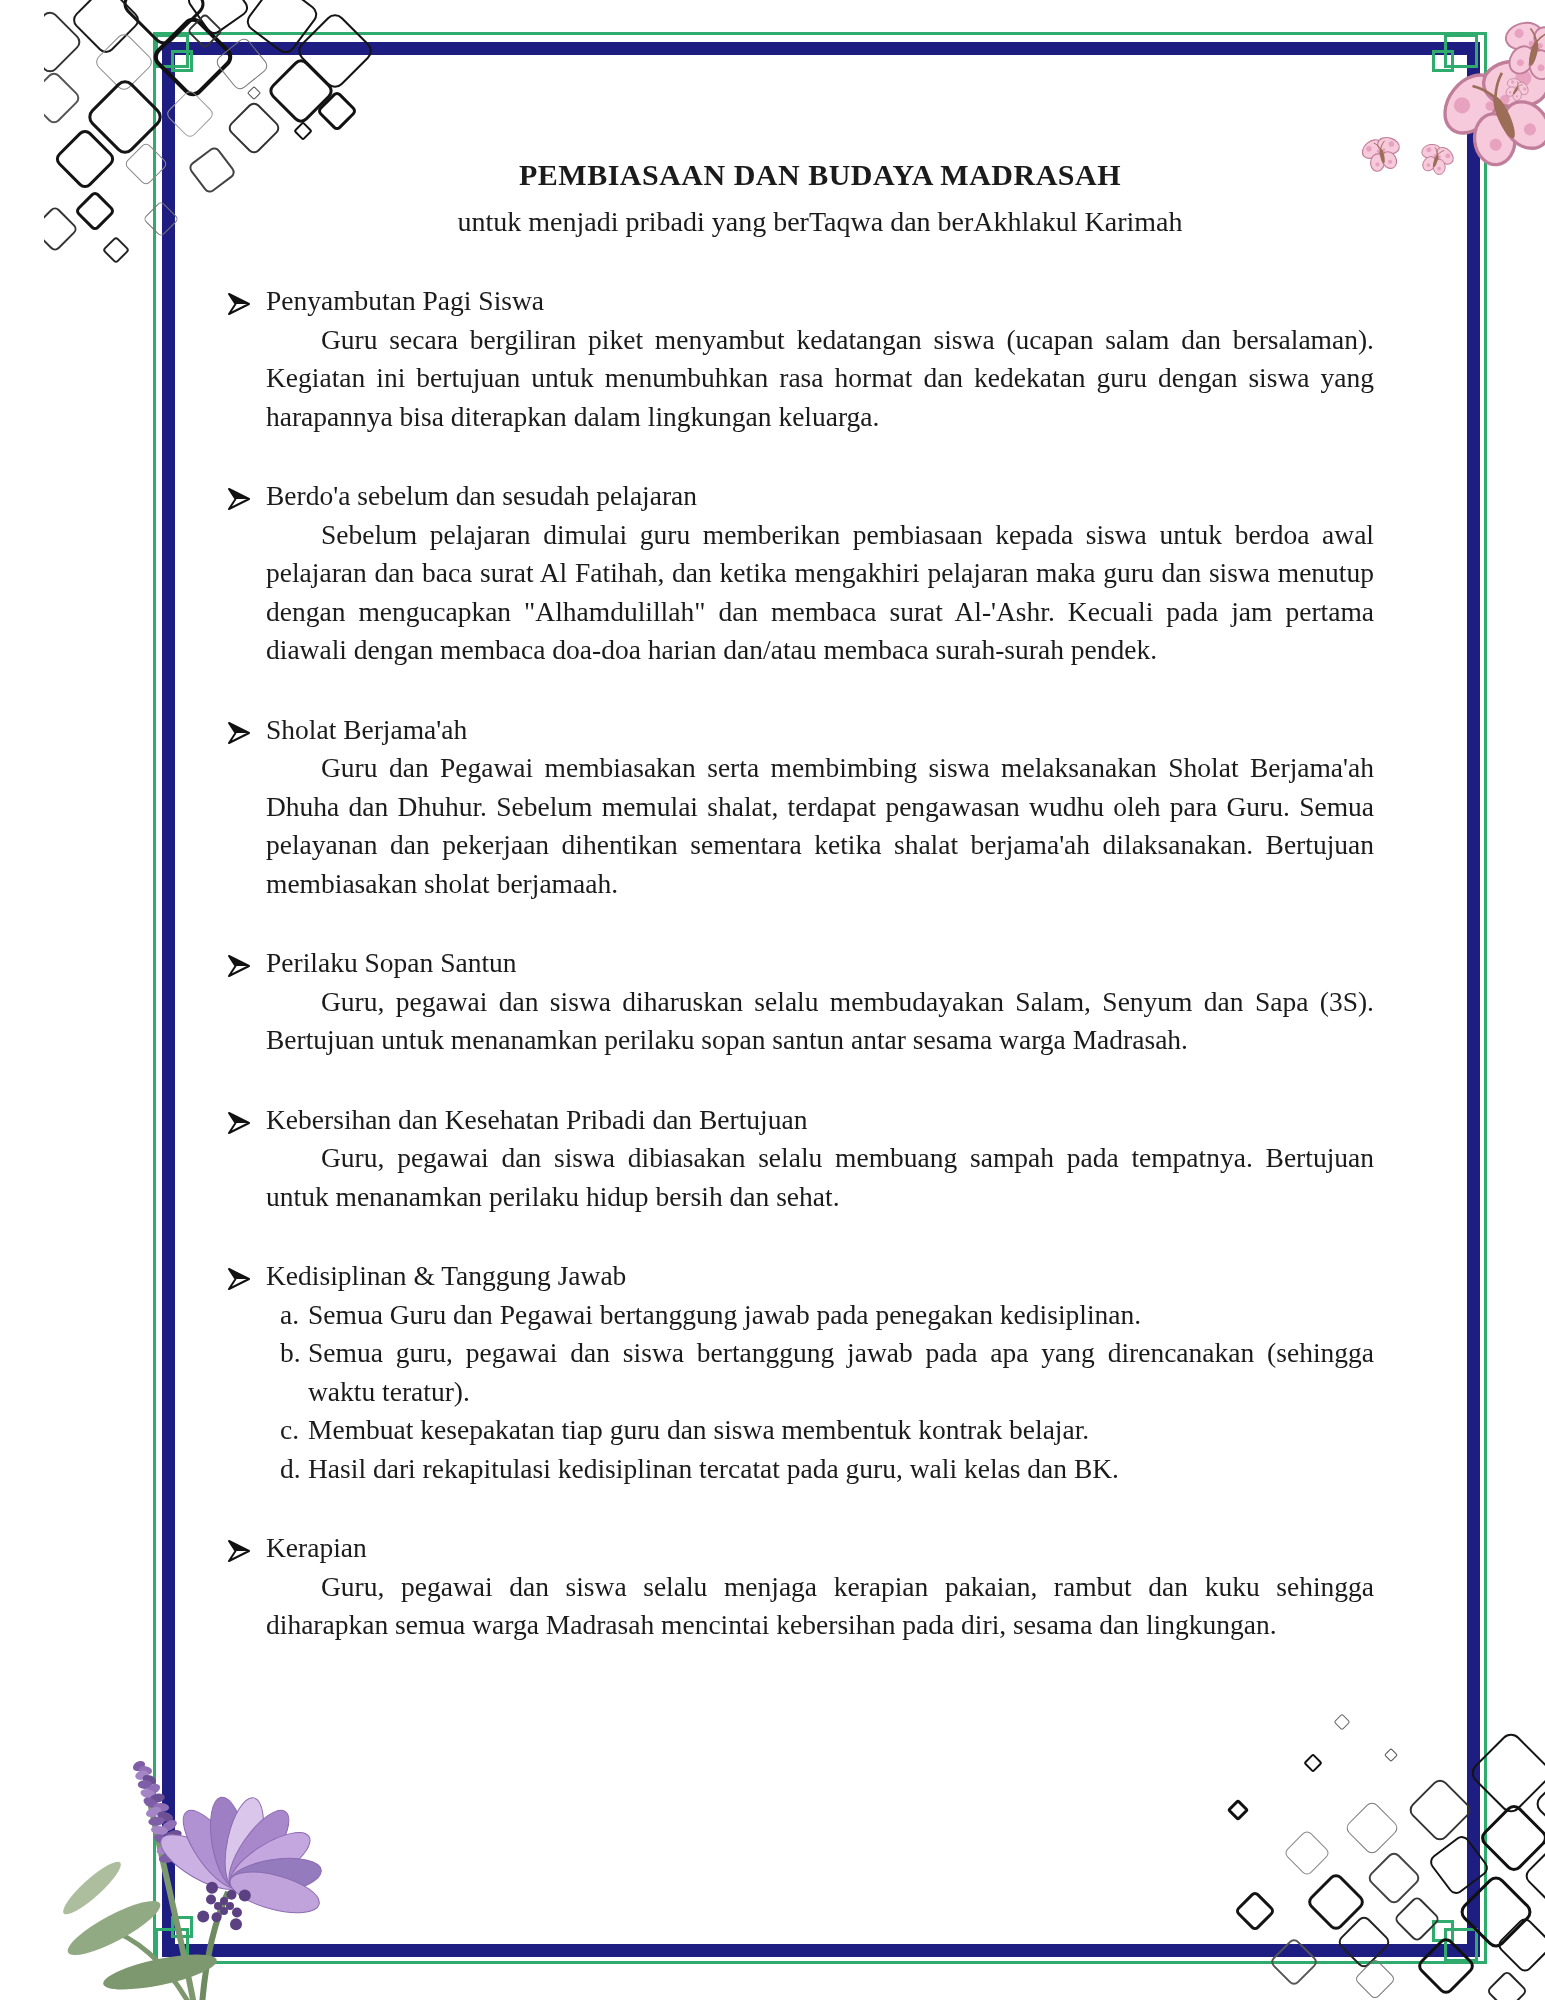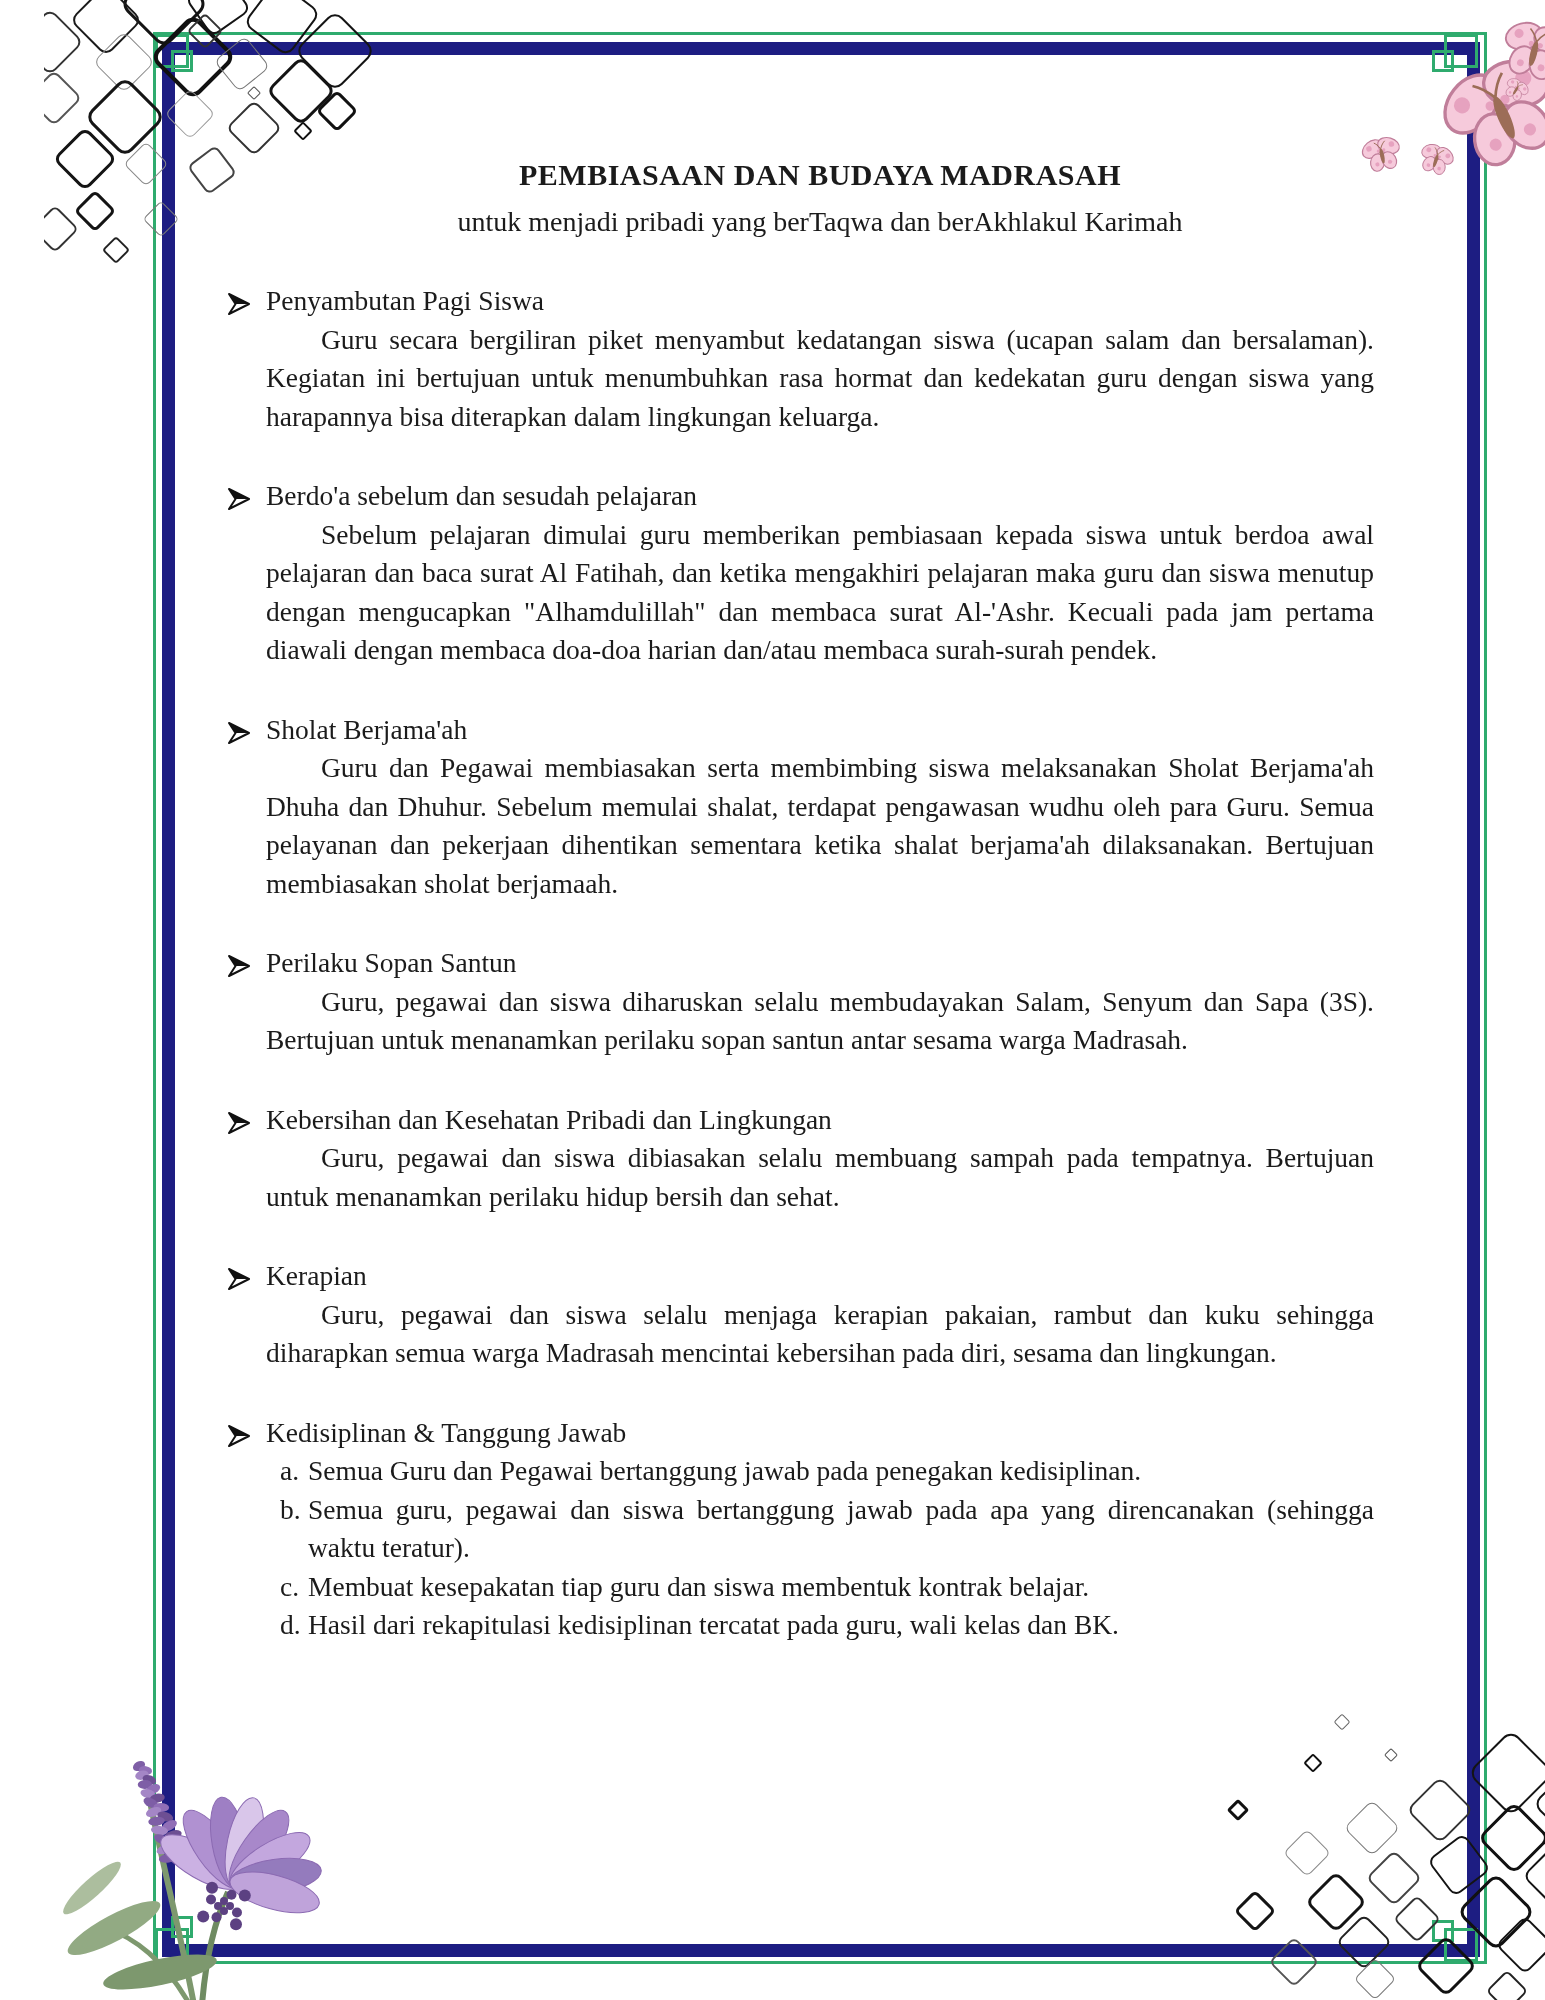--- a/index.html
+++ b/index.html
@@ -219,49 +219,49 @@
           <h2 class="sec-head"><span class="bullet-ico"><svg width="26" height="26" viewBox="0 0 26 26">
                 <path d="M3 3 L23 13 L3 23 L9.5 13 Z" fill="#ffffff" stroke="#111111" stroke-width="2" stroke-linejoin="round"></path>
                 <path d="M3 3 L23 13 L9.5 13 Z" fill="#111111"></path>
               </svg></span><span>Perilaku Sopan Santun</span></h2>
           <p class="sec-body">Guru, pegawai dan siswa diharuskan selalu membudayakan Salam, Senyum dan Sapa (3S). Bertujuan untuk menanamkan perilaku sopan santun antar sesama warga Madrasah.</p>
         </section>
         <section class="doc-section">
           <h2 class="sec-head"><span class="bullet-ico"><svg width="26" height="26" viewBox="0 0 26 26">
                 <path d="M3 3 L23 13 L3 23 L9.5 13 Z" fill="#ffffff" stroke="#111111" stroke-width="2" stroke-linejoin="round"></path>
                 <path d="M3 3 L23 13 L9.5 13 Z" fill="#111111"></path>
-              </svg></span><span>Kebersihan dan Kesehatan Pribadi dan Lingkungan</span></h2>
+              </svg></span><span>Kebersihan dan Kesehatan Pribadi dan Bertujuan</span></h2>
           <p class="sec-body">Guru, pegawai dan siswa dibiasakan selalu membuang sampah pada tempatnya. Bertujuan untuk menanamkan perilaku hidup bersih dan sehat.</p>
+        </section>
+        <section class="doc-section">
+          <h2 class="sec-head"><span class="bullet-ico"><svg width="26" height="26" viewBox="0 0 26 26">
+                <path d="M3 3 L23 13 L3 23 L9.5 13 Z" fill="#ffffff" stroke="#111111" stroke-width="2" stroke-linejoin="round"></path>
+                <path d="M3 3 L23 13 L9.5 13 Z" fill="#111111"></path>
+              </svg></span><span>Kedisiplinan &amp; Tanggung Jawab</span></h2>
+          <ul class="sub-list">
+            <li class="sub-item">
+              <span class="marker">a.</span>
+              <span class="item-text">Semua Guru dan Pegawai bertanggung jawab pada penegakan kedisiplinan.</span>
+            </li>
+            <li class="sub-item">
+              <span class="marker">b.</span>
+              <span class="item-text">Semua guru, pegawai dan siswa bertanggung jawab pada apa yang direncanakan (sehingga waktu teratur).</span>
+            </li>
+            <li class="sub-item">
+              <span class="marker">c.</span>
+              <span class="item-text">Membuat kesepakatan tiap guru dan siswa membentuk kontrak belajar.</span>
+            </li>
+            <li class="sub-item">
+              <span class="marker">d.</span>
+              <span class="item-text">Hasil dari rekapitulasi kedisiplinan tercatat pada guru, wali kelas dan BK.</span>
+            </li>
+          </ul>
         </section>
         <section class="doc-section">
           <h2 class="sec-head"><span class="bullet-ico"><svg width="26" height="26" viewBox="0 0 26 26">
                 <path d="M3 3 L23 13 L3 23 L9.5 13 Z" fill="#ffffff" stroke="#111111" stroke-width="2" stroke-linejoin="round"></path>
                 <path d="M3 3 L23 13 L9.5 13 Z" fill="#111111"></path>
               </svg></span><span>Kerapian</span></h2>
           <p class="sec-body">Guru, pegawai dan siswa selalu menjaga kerapian pakaian, rambut dan kuku sehingga diharapkan semua warga Madrasah mencintai kebersihan pada diri, sesama dan lingkungan.</p>
-        </section>
-        <section class="doc-section">
-          <h2 class="sec-head"><span class="bullet-ico"><svg width="26" height="26" viewBox="0 0 26 26">
-                <path d="M3 3 L23 13 L3 23 L9.5 13 Z" fill="#ffffff" stroke="#111111" stroke-width="2" stroke-linejoin="round"></path>
-                <path d="M3 3 L23 13 L9.5 13 Z" fill="#111111"></path>
-              </svg></span><span>Kedisiplinan &amp; Tanggung Jawab</span></h2>
-          <ul class="sub-list">
-            <li class="sub-item">
-              <span class="marker">a.</span>
-              <span class="item-text">Semua Guru dan Pegawai bertanggung jawab pada penegakan kedisiplinan.</span>
-            </li>
-            <li class="sub-item">
-              <span class="marker">b.</span>
-              <span class="item-text">Semua guru, pegawai dan siswa bertanggung jawab pada apa yang direncanakan (sehingga waktu teratur).</span>
-            </li>
-            <li class="sub-item">
-              <span class="marker">c.</span>
-              <span class="item-text">Membuat kesepakatan tiap guru dan siswa membentuk kontrak belajar.</span>
-            </li>
-            <li class="sub-item">
-              <span class="marker">d.</span>
-              <span class="item-text">Hasil dari rekapitulasi kedisiplinan tercatat pada guru, wali kelas dan BK.</span>
-            </li>
-          </ul>
         </section>
       </div>
   </div>
 </div>
 
 </body></html>

